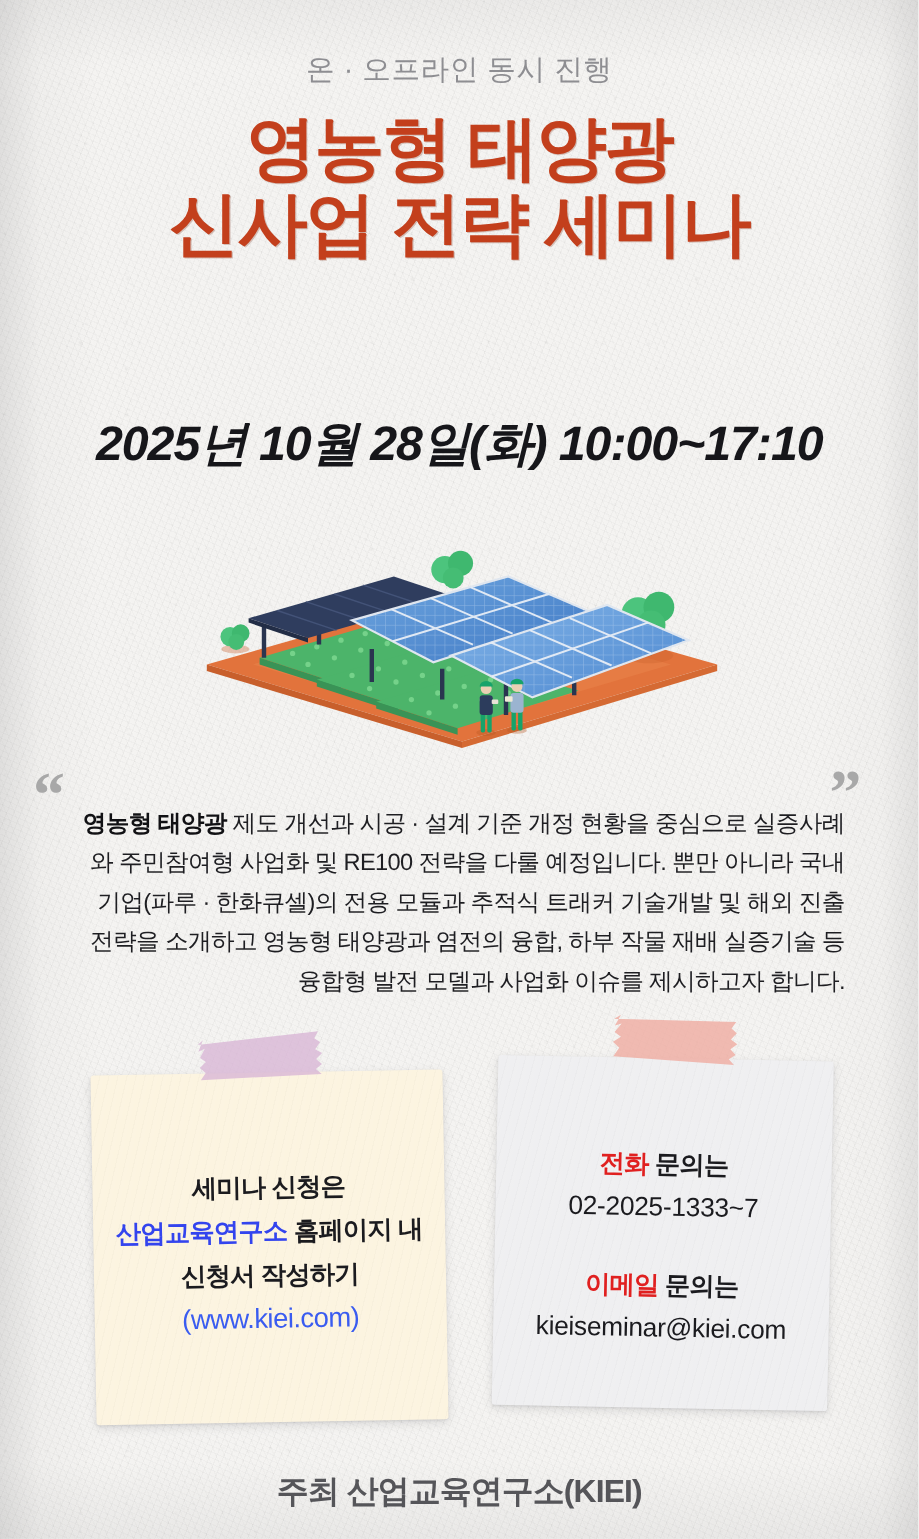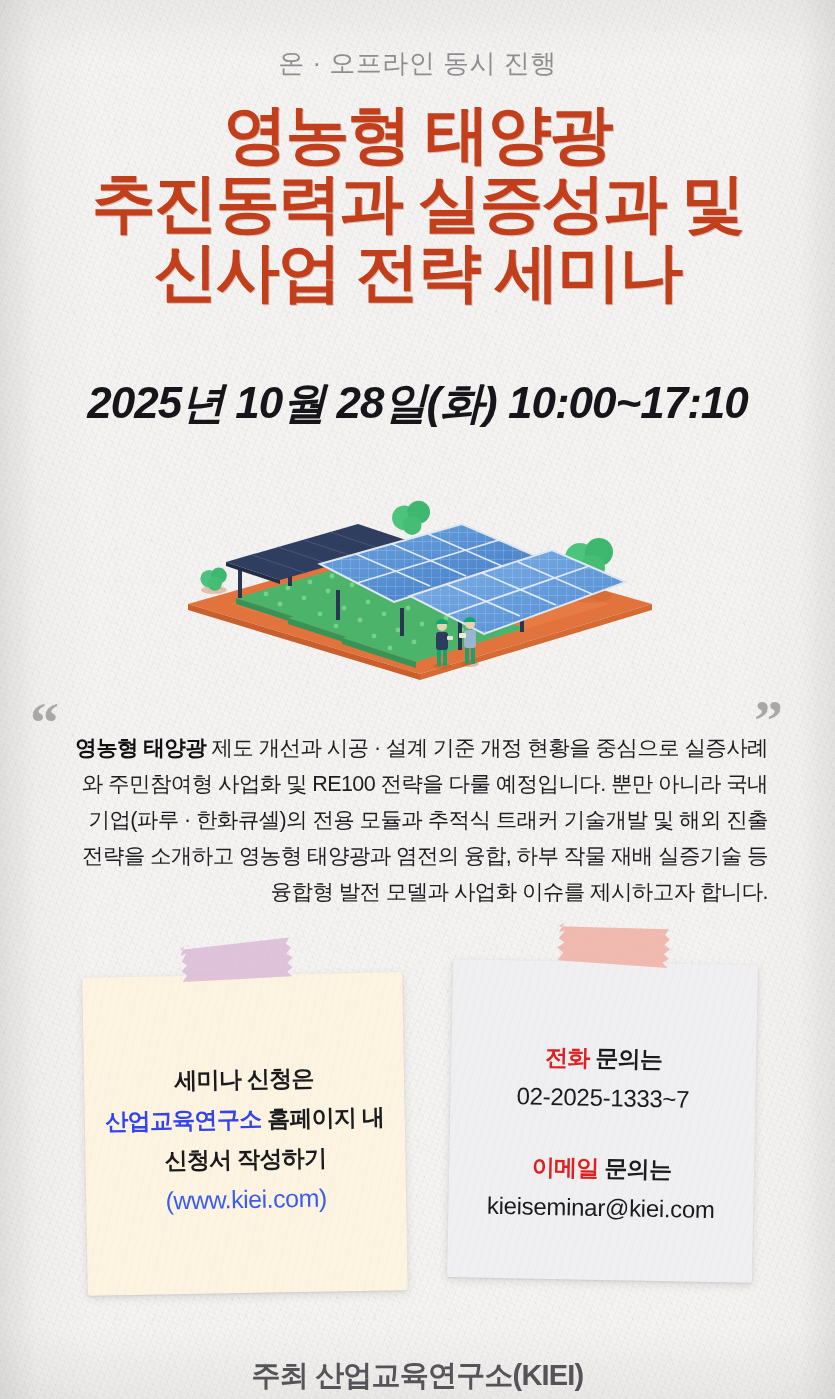--- a/index.html
+++ b/index.html
@@ -105,38 +105,37 @@
   .ctline{font-size:23px;line-height:40px;color:#1b1b1f;font-weight:700;letter-spacing:-.7px;}
   .ctline .blue{color:#3344ee;font-weight:900;}
   .ctline .red{color:#e02020;font-weight:900;}
   .ctline.url{color:#3a5cf0;font-weight:500;font-size:25px;letter-spacing:-.5px;}
   .ctline.mono{font-weight:500;letter-spacing:-.3px;font-size:24px;}
   .gapsm{height:30px;}
 
   
   .footer{
     position:absolute;left:0;top:1336px;width:835px;text-align:center;
-    font-size:29px;font-weight:900;color:#555559;letter-spacing:-.8px;margin-top:20px;
+    font-size:29px;font-weight:900;color:#555559;letter-spacing:-.8px;
   }
 </style>
 </head>
 <body>
 
 <div id="poster">
   <div class="tex t1"></div>
   <div class="tex t2"></div>
   <div class="tex vig"></div>
 
   <div class="content">
 
     <div class="kicker">온 · 오프라인 동시 진행</div>
 
     <div class="title">
       <span class="ln">영농형 태양광</span>
-      <span class="ln">추진동력과 실증성과 및</span>
       <span class="ln">신사업 전략 세미나</span>
     </div>
 
     <div class="datebar">2025년 10월 28일(화) 10:00~17:10</div>
 
     <div class="illus">
       <svg viewBox="0 0 500 205" xmlns="http://www.w3.org/2000/svg">
         <defs>
           <linearGradient id="panelA" x1="0" y1="0" x2="1" y2="1">
             <stop offset="0" stop-color="#6fa7e0"></stop>

